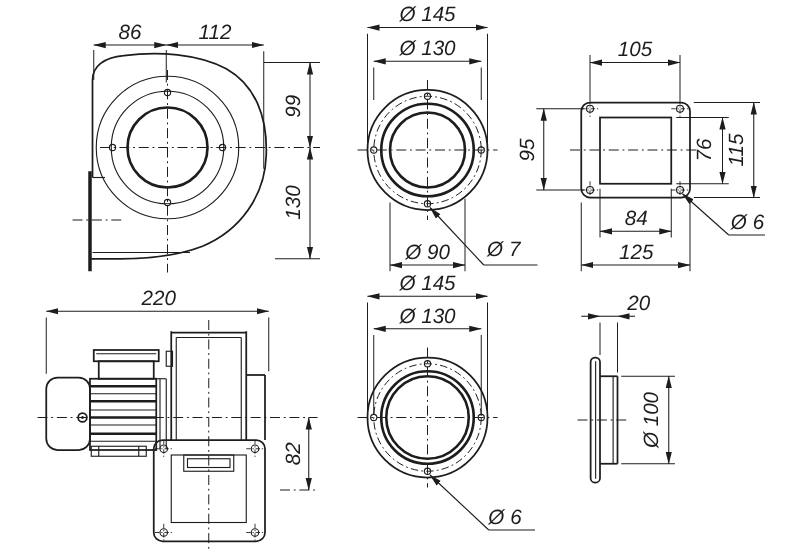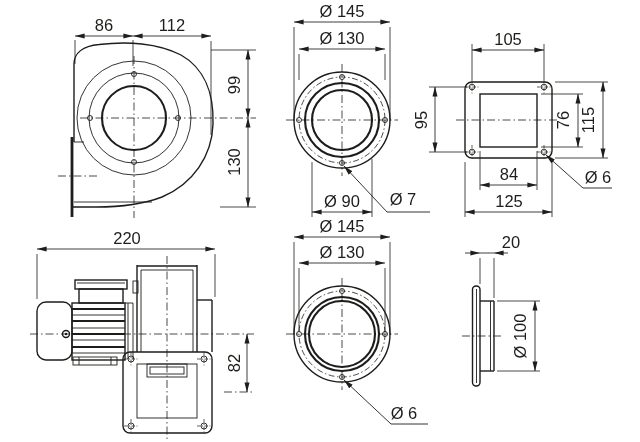--- a/index.html
+++ b/index.html
@@ -1,16 +1,16 @@
 <!DOCTYPE html>
 <html><head>
 <meta charset="utf-8">
 <style>
   html,body{margin:0;padding:0;background:#fff;}
-  #stage{position:relative;width:640px;height:442px;background:#ffffff;overflow:hidden;}
+  #stage{position:relative;width:640px;height:442px;background:#ffffff;overflow:hidden;font-style:italic;}
   svg{display:block;}
   svg line, svg path, svg circle, svg rect, svg ellipse{stroke:#1d1d1b;fill:none;stroke-linecap:butt;}
   .lw1{stroke-width:.9;}          
   .lw2{stroke-width:1.4;}         
   .lw3{stroke-width:2.1;}         
   .flangeface{stroke-width:2.8;}
   .dim{stroke-width:.85;}
   .ext{stroke-width:.8;}
   .ldr{stroke-width:.9;}
   .cl{stroke-width:.8;stroke-dasharray:8 3 1.5 3;}      

